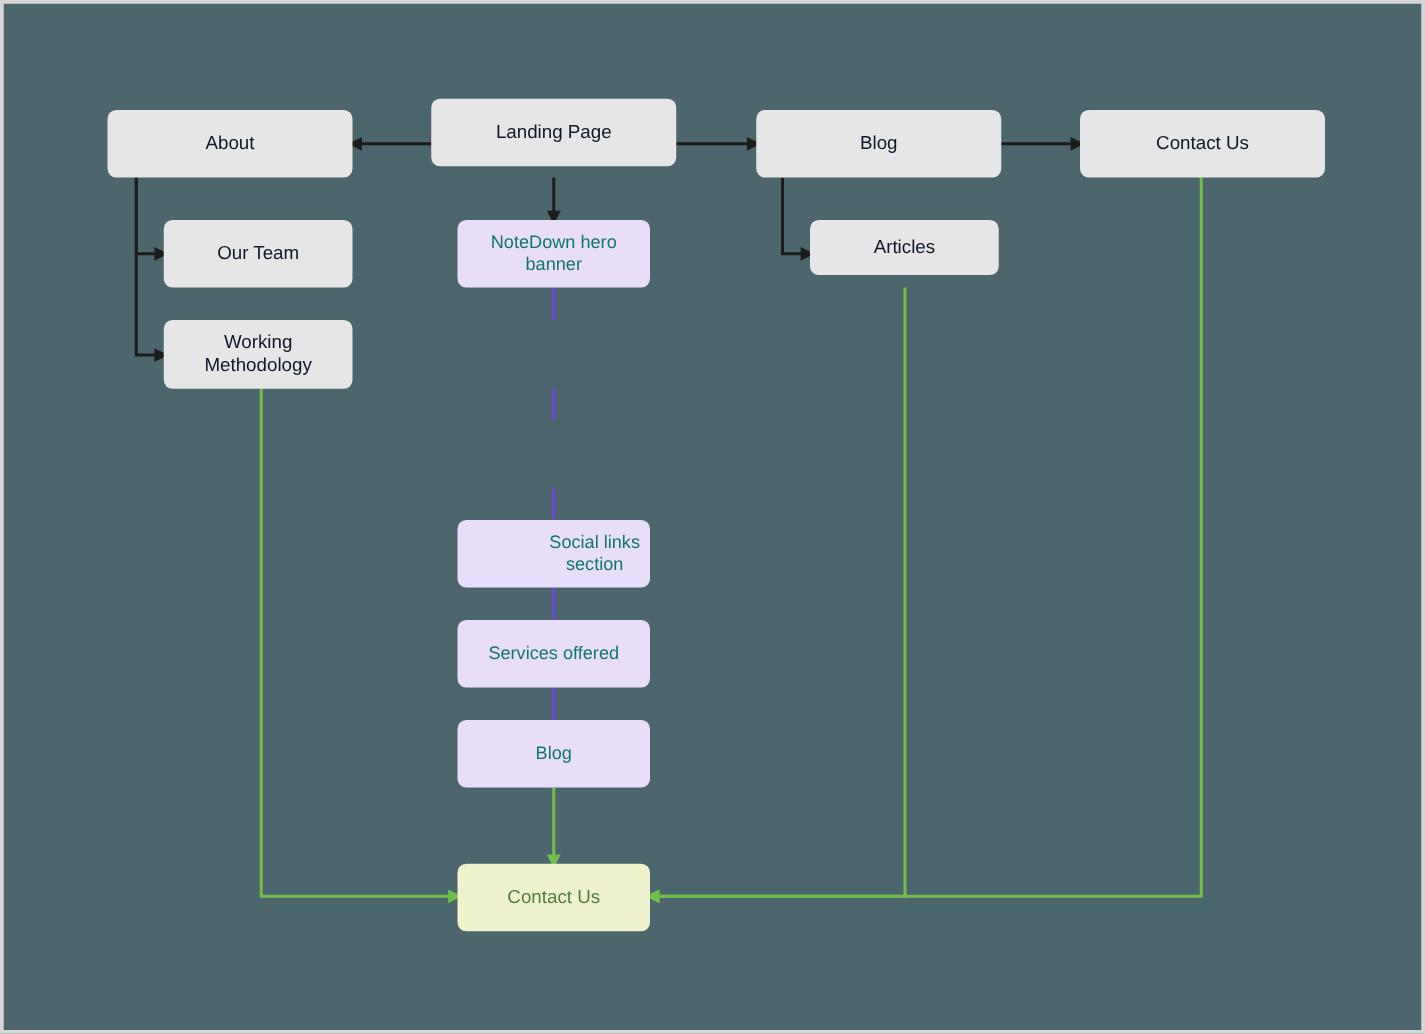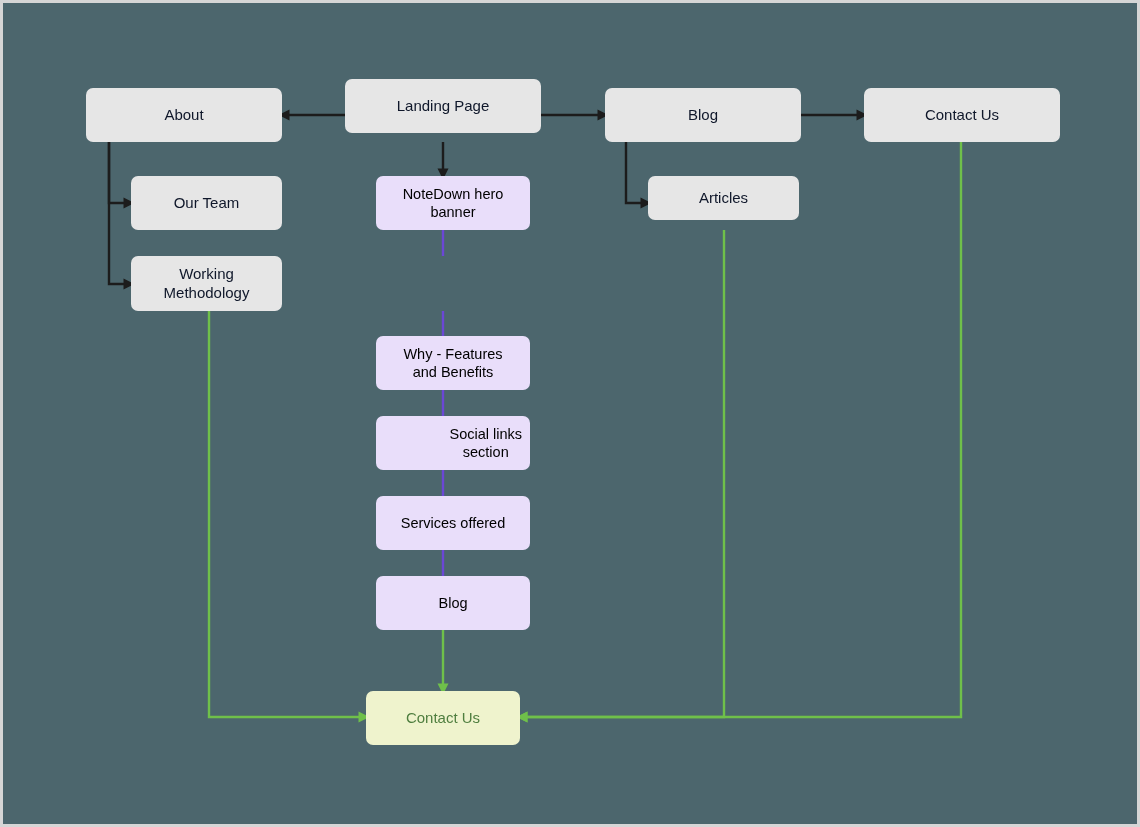--- a/index.html
+++ b/index.html
@@ -39,23 +39,22 @@
     padding: 2px 8px;
     z-index: 3;
   }
   .node-gray {
     background: #e6e6e6;
     color: #0f172a;
     font-size: 15px;
   }
   .node-purple {
     background: #e9defa;
-    color: #000000;
+    color: #0f766e;
     font-size: 14.5px;
-    margin-left: 10px;
   }
   .node-lime {
     background: #eff3cd;
     color: #4f7e3f;
     font-size: 15px;
   }
 </style>
 </head>
 <body>
 
@@ -103,22 +102,20 @@
 Methodology</span></div>
 
   <div class="node node-gray" style="left: 128px; top: 173px; width: 151px; height: 54px;"><span>Our Team</span></div>
 
   <div class="node node-gray" style="left: 645px; top: 173px; width: 151px; height: 44px;"><span>Articles</span></div>
 
   <div class="node node-purple" style="left: 363px; top: 173px; width: 154px; height: 54px;"><span>NoteDown hero
 banner</span></div>
 
 
-  <div class="node node-purple" style="left: 363px; top: 333px; width: 154px; height: 54px;"><span>Why - Features
-and Benefits</span></div>
 
   <div class="node node-purple" style="left: 363px; top: 413px; width: 154px; height: 54px; justify-content: flex-end;"><span>Social links
 section</span></div>
 
   <div class="node node-purple" style="left: 363px; top: 493px; width: 154px; height: 54px;"><span>Services offered</span></div>
 
   <div class="node node-purple" style="left: 363px; top: 573px; width: 154px; height: 54px;"><span>Blog</span></div>
 
   <div class="node node-lime" style="left: 363px; top: 688px; width: 154px; height: 54px;"><span>Contact Us</span></div>
 

